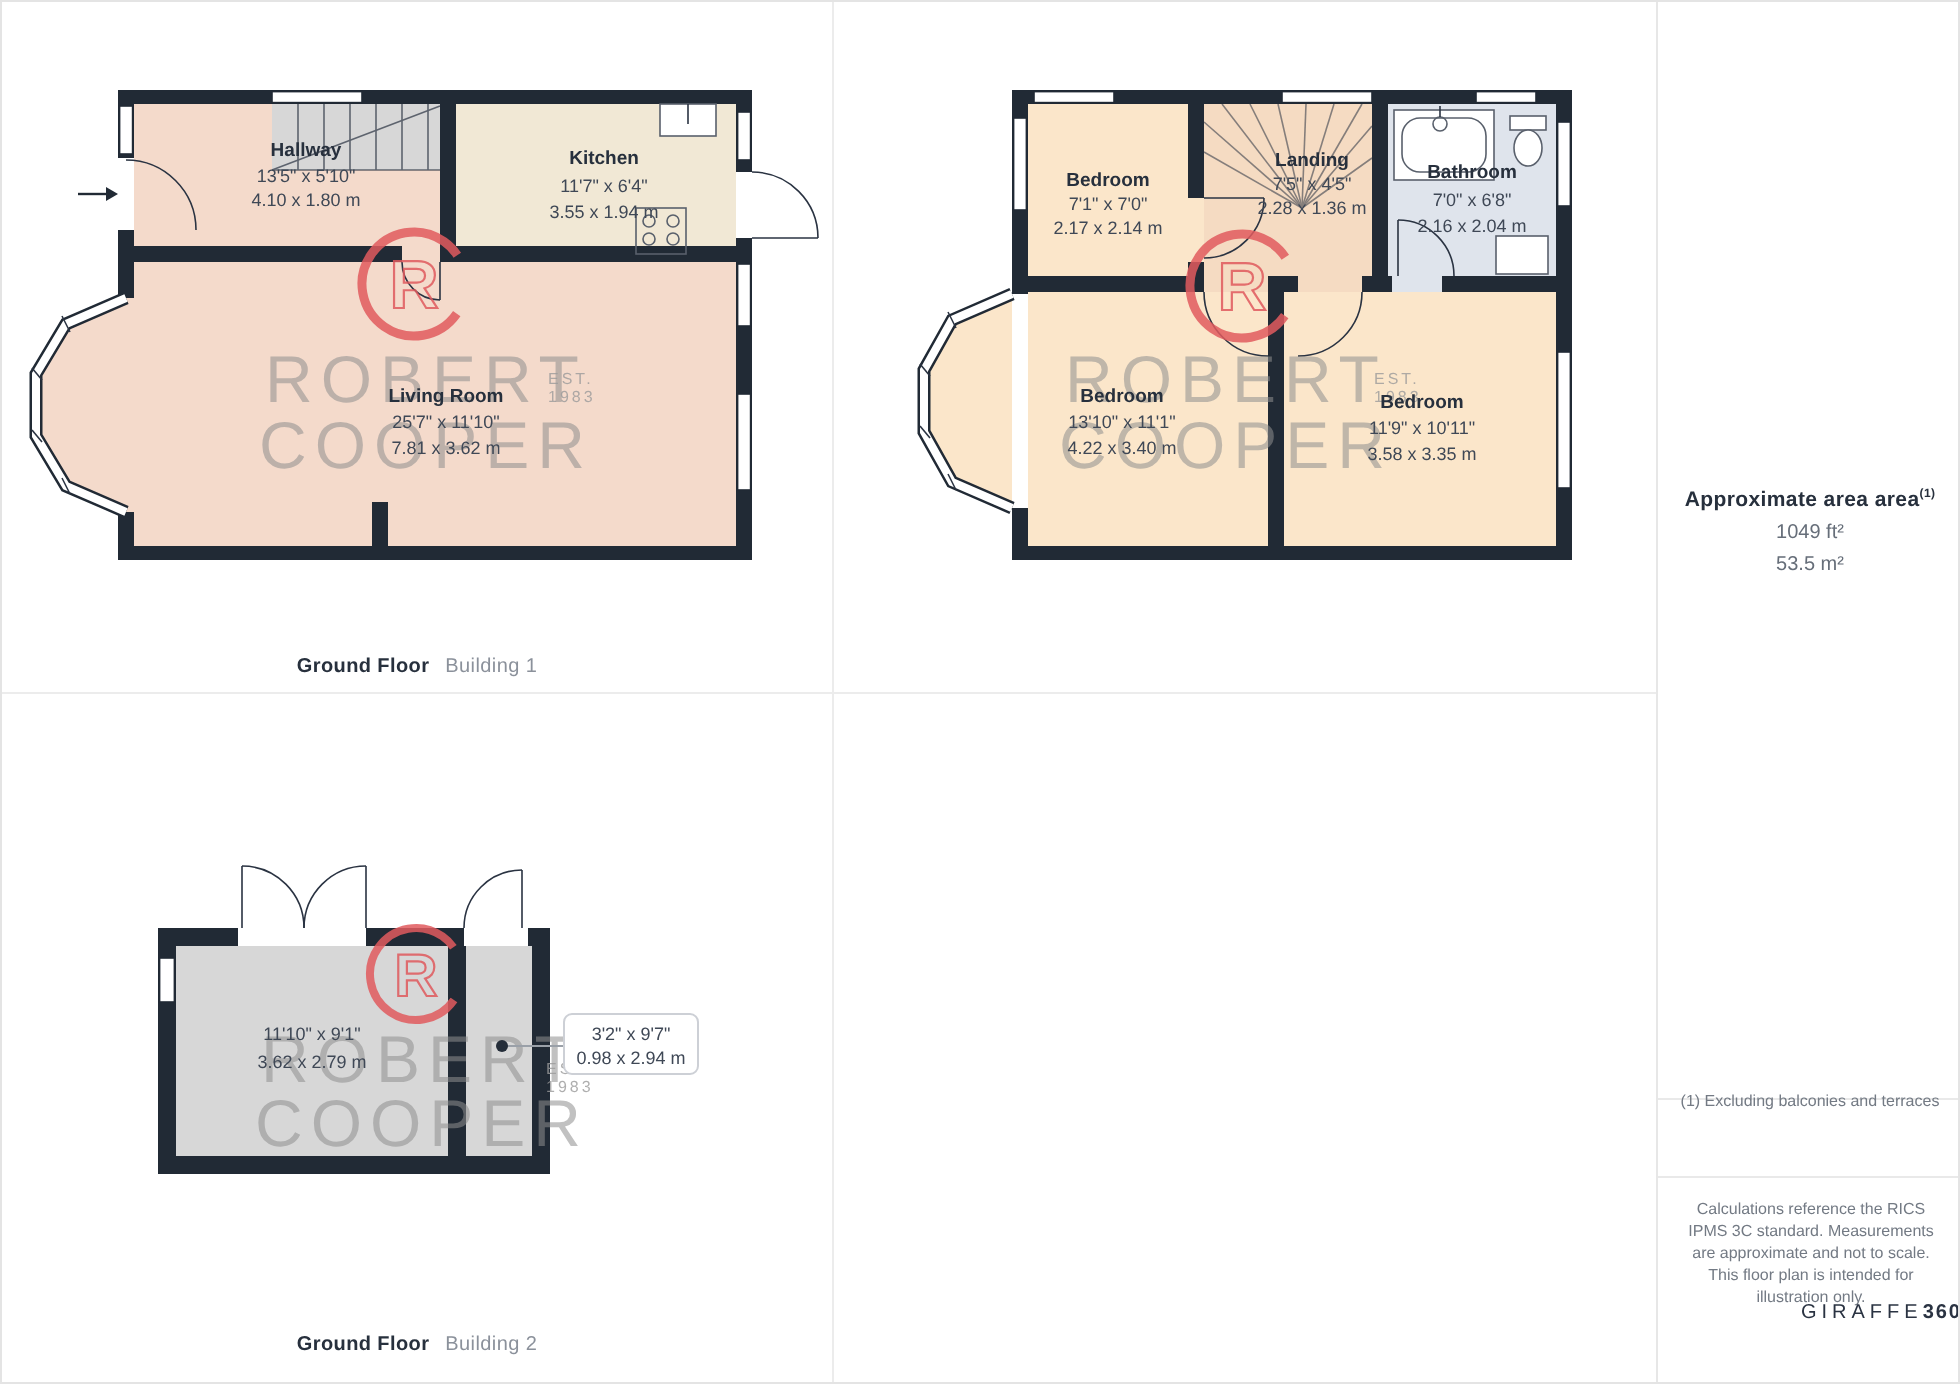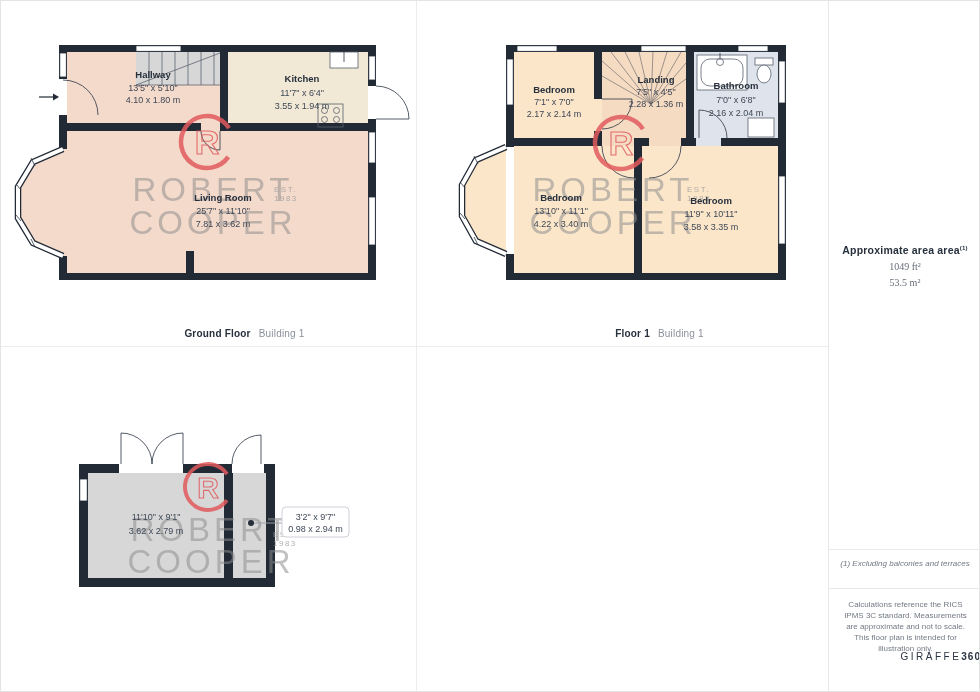--- a/index.html
+++ b/index.html
@@ -2,30 +2,30 @@
 <html><head>
 <meta charset="utf-8">
 <style>
   html,body{margin:0;padding:0;background:#fff;}
   .page{position:relative;width:980px;height:692px;background:#fff;border:1px solid #e4e4e4;box-sizing:border-box;overflow:hidden;
         font-family:"Liberation Sans","DejaVu Sans",sans-serif;}
   .gridline{position:absolute;background:#ececec;}
   .v-grid{left:415px;top:0;width:1px;height:692px;}
   .h-grid{top:345px;left:0;width:827px;height:1px;}
   .plan-svg{position:absolute;}
-  .caption{position:absolute;text-align:center;font-size:10px;letter-spacing:.2px;padding-left:36px;}
+  .caption{position:absolute;text-align:center;font-size:10px;letter-spacing:.2px;}
   .caption .floor{font-weight:bold;color:#27303d;margin-right:8px;}
   .caption .building{color:#8b919b;}
   .sidebar{position:absolute;left:827px;top:0;width:153px;height:692px;border-left:1px solid #e7e7e7;box-sizing:border-box;}
   .area-block{position:absolute;top:243px;left:0;width:100%;text-align:center;color:#27303d;}
   .area-title{font-size:10.5px;font-weight:bold;letter-spacing:.2px;}
   .area-title sup{font-size:6px;}
-  .area-val{font-size:10px;color:#666e79;margin-top:5px;font-family:Liberation Serif, serif;}
+  .area-val{font-size:10px;color:#666e79;margin-top:5px;}
   .sb-divider{position:absolute;left:0;width:100%;height:1px;background:#e9e9e9;}
-  .footnote{position:absolute;top:558px;left:0;width:100%;text-align:center;font-size:8px;color:#737a84;font-style:italic;}
+  .footnote{position:absolute;top:545px;left:0;width:100%;text-align:center;font-size:8px;color:#737a84;}
   .disclaimer{position:absolute;top:598px;left:11px;width:131px;text-align:center;font-size:8px;line-height:11px;color:#737a84;}
   .brand{position:absolute;top:650px;left:0;width:100%;text-align:right;font-size:10px;letter-spacing:2.5px;color:#2a3342;}
   .brand b{font-weight:bold;letter-spacing:1px;}
   
   .wall{fill:#212a35;}
   .room-name{font:bold 9.5px "Liberation Sans",sans-serif;fill:#27303d;}
   .room-dim{font:9px "Liberation Sans",sans-serif;fill:#3f4856;}
   .thinline{stroke:#2a3342;stroke-width:.8;fill:none;}
   .fixture{stroke:#59606c;stroke-width:.8;fill:#fff;}
   .fixture-n{stroke:#59606c;stroke-width:.8;fill:none;}
@@ -286,22 +286,22 @@
       <circle cx="250" cy="522" r="3" fill="#242d39"></circle>
       <rect x="281" y="506" width="67" height="30" rx="4" fill="#fff" stroke="#cdd0d6"></rect>
       <text class="room-dim" x="314.5" y="519" text-anchor="middle">3'2" x 9'7"</text>
       <text class="room-dim" x="314.5" y="531" text-anchor="middle">0.98 x 2.94 m</text>
     </g>
   </svg>
 
   <div class="caption" style="left:0;top:327px;width:415px">
     <span class="floor">Ground Floor</span><span class="building">Building 1</span>
   </div>
-  <div class="caption" style="left:415px;top:327px;width:415px">
-    <span class="floor">Floor 1</span><span class="building">Building 1</span>
+  <div class="caption" style="left:0;top:666px;width:415px">
+    <span class="floor">Ground Floor</span><span class="building">Building 2</span>
   </div>
 
   <div class="sidebar">
     <div class="area-block">
       <div class="area-title"><span>Approximate area area</span><sup>(1)</sup></div>
       <div class="area-val">1049 ft²</div>
       <div class="area-val">53.5 m²</div>
     </div>
     <div class="sb-divider" style="top:548px"></div>
     <div class="footnote">(1) Excluding balconies and terraces</div>

